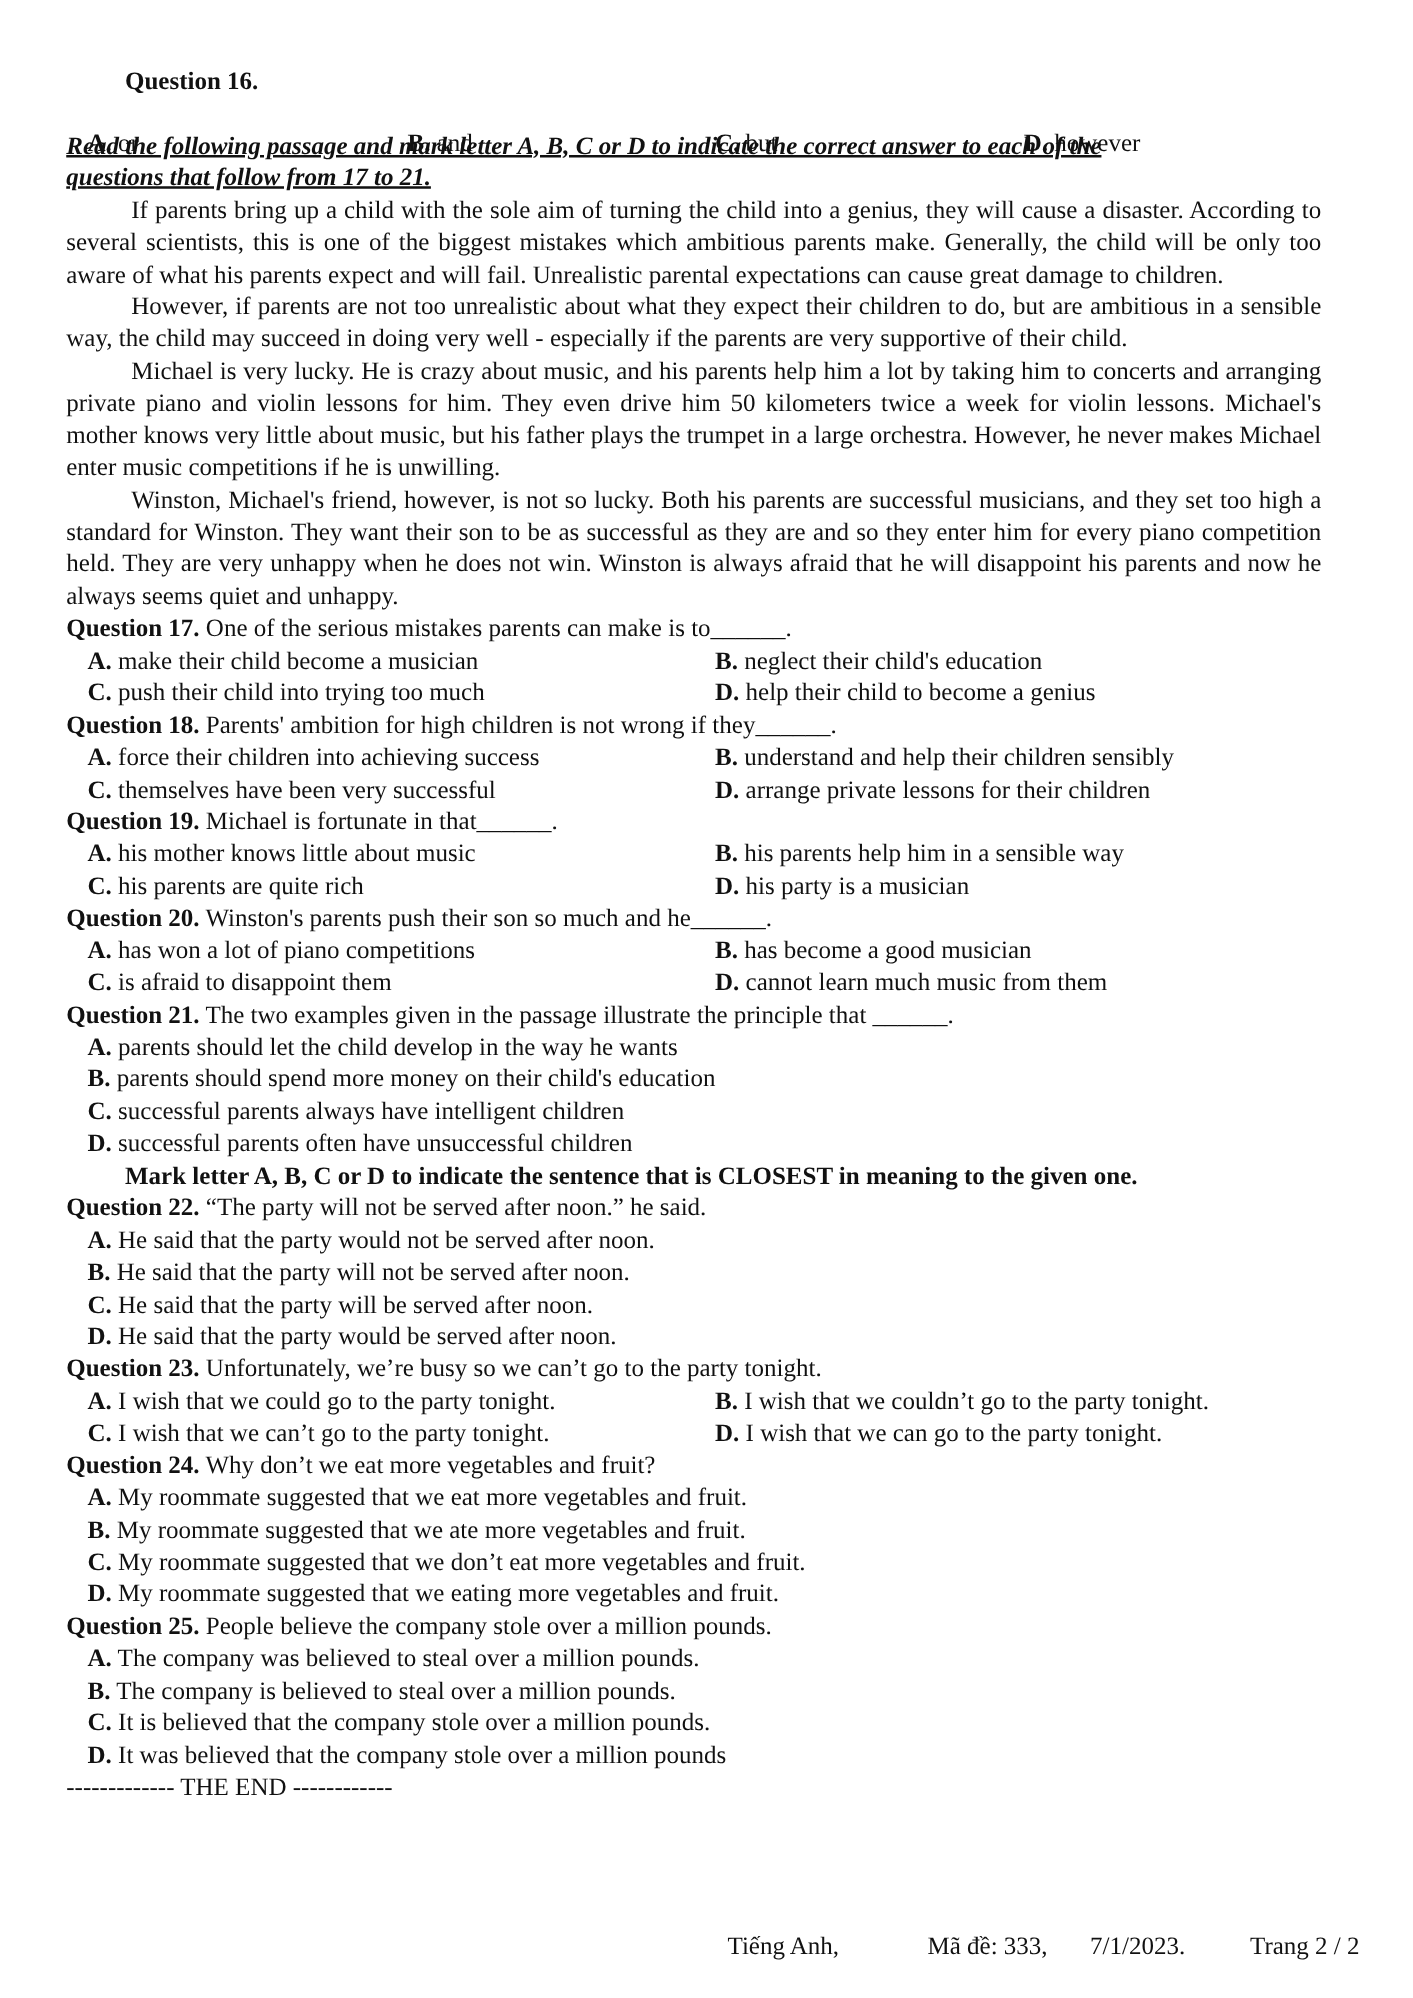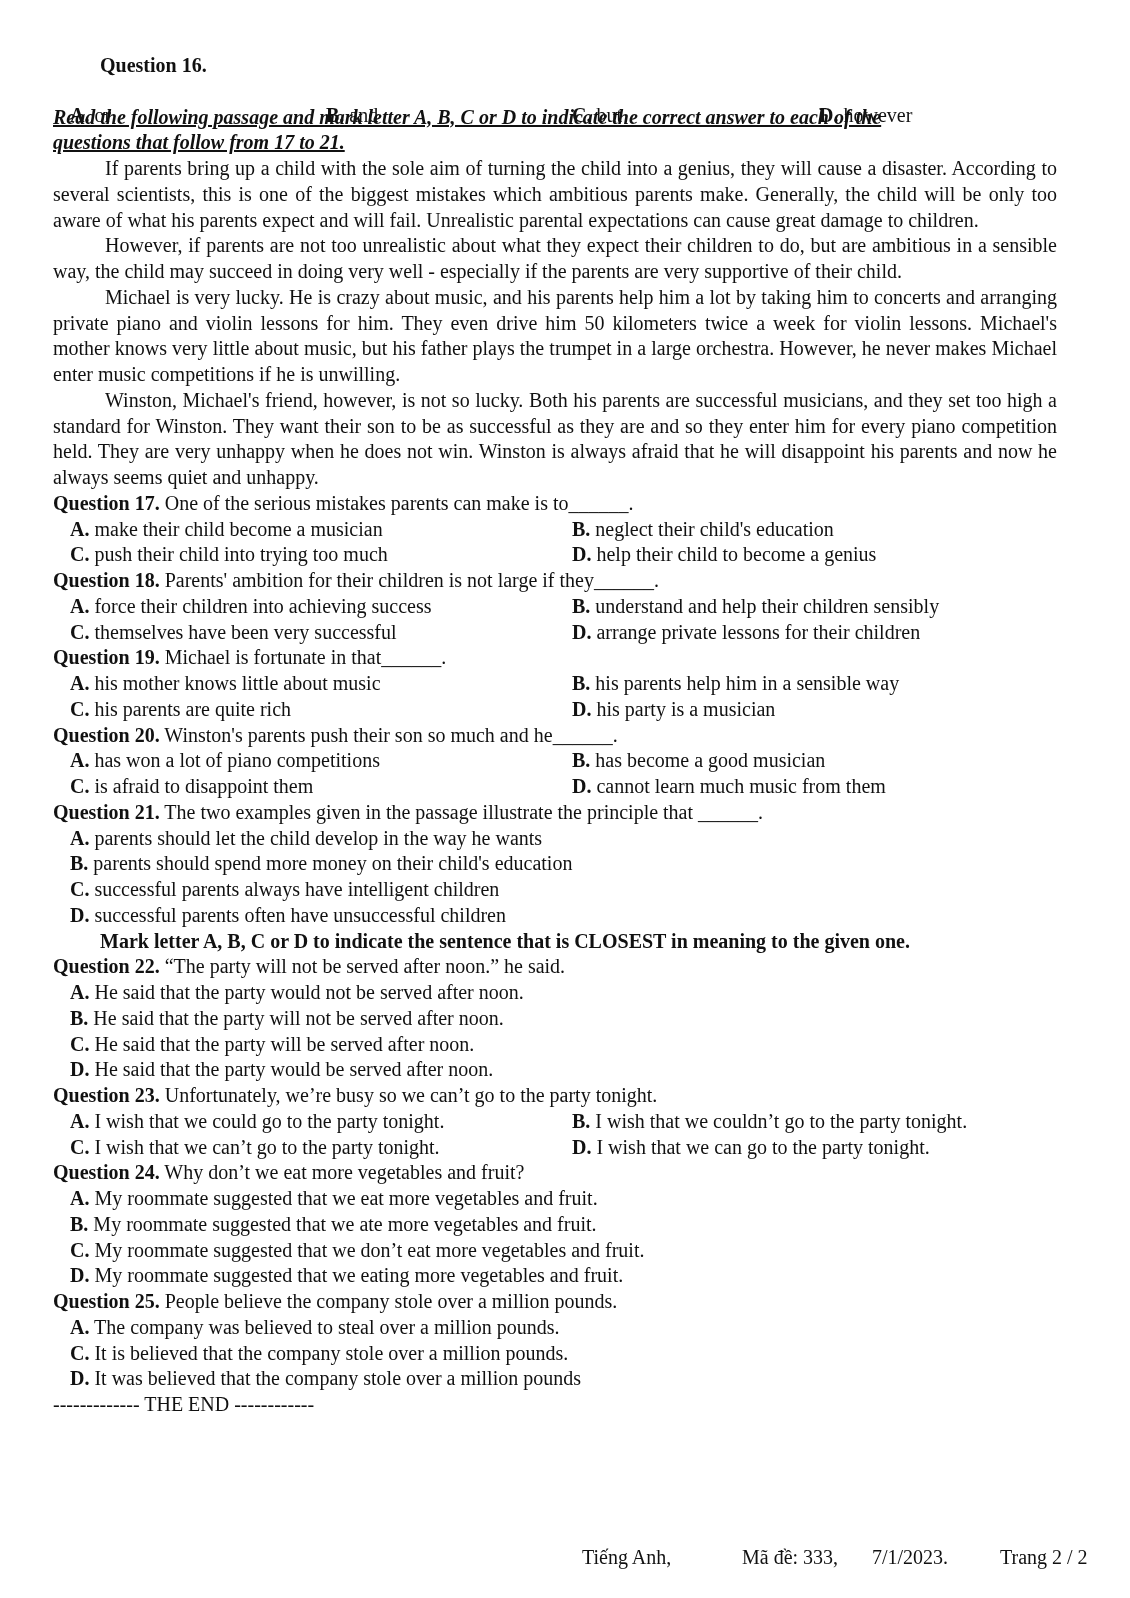--- a/index.html
+++ b/index.html
@@ -50,21 +50,21 @@
   <div class="line"><b>Question 17.</b><span> One of the serious mistakes parents can make is to______.</span></div>
   <div class="line">
     <span class="opt c1"><b>A.</b><span> make their child become a musician</span></span>
     <span class="opt c2"><b>B.</b><span> neglect their child's education</span></span>
   </div>
   <div class="line">
     <span class="opt c1"><b>C.</b><span> push their child into trying too much</span></span>
     <span class="opt c2"><b>D.</b><span> help their child to become a genius</span></span>
   </div>
 
-  <div class="line"><b>Question 18.</b><span> Parents' ambition for their children is not large if they______.</span></div>
+  <div class="line"><b>Question 18.</b><span> Parents' ambition for high children is not wrong if they______.</span></div>
   <div class="line">
     <span class="opt c1"><b>A.</b><span> force their children into achieving success</span></span>
     <span class="opt c2"><b>B.</b><span> understand and help their children sensibly</span></span>
   </div>
   <div class="line">
     <span class="opt c1"><b>C.</b><span> themselves have been very successful</span></span>
     <span class="opt c2"><b>D.</b><span> arrange private lessons for their children</span></span>
   </div>
 
   <div class="line"><b>Question 19.</b><span> Michael is fortunate in that______.</span></div>
@@ -112,20 +112,21 @@
   </div>
 
   <div class="line"><b>Question 24.</b><span> Why don’t we eat more vegetables and fruit?</span></div>
   <div class="line single"><b>A.</b><span> My roommate suggested that we eat more vegetables and fruit.</span></div>
   <div class="line single"><b>B.</b><span> My roommate suggested that we ate more vegetables and fruit.</span></div>
   <div class="line single"><b>C.</b><span> My roommate suggested that we don’t eat more vegetables and fruit.</span></div>
   <div class="line single"><b>D.</b><span> My roommate suggested that we eating more vegetables and fruit.</span></div>
 
   <div class="line"><b>Question 25.</b><span> People believe the company stole over a million pounds.</span></div>
   <div class="line single"><b>A.</b><span> The company was believed to steal over a million pounds.</span></div>
+  <div class="line single"><b>B.</b><span> The company is believed to steal over a million pounds.</span></div>
   <div class="line single"><b>C.</b><span> It is believed that the company stole over a million pounds.</span></div>
   <div class="line single"><b>D.</b><span> It was believed that the company stole over a million pounds</span></div>
 
   <div class="line end">------------- THE END ------------</div>
 </div>
 
 <div class="footer">
   <span style="left:0">Tiếng Anh,</span>
   <span style="left:160px">Mã đề: 333,</span>
   <span style="left:290px">7/1/2023.</span>

